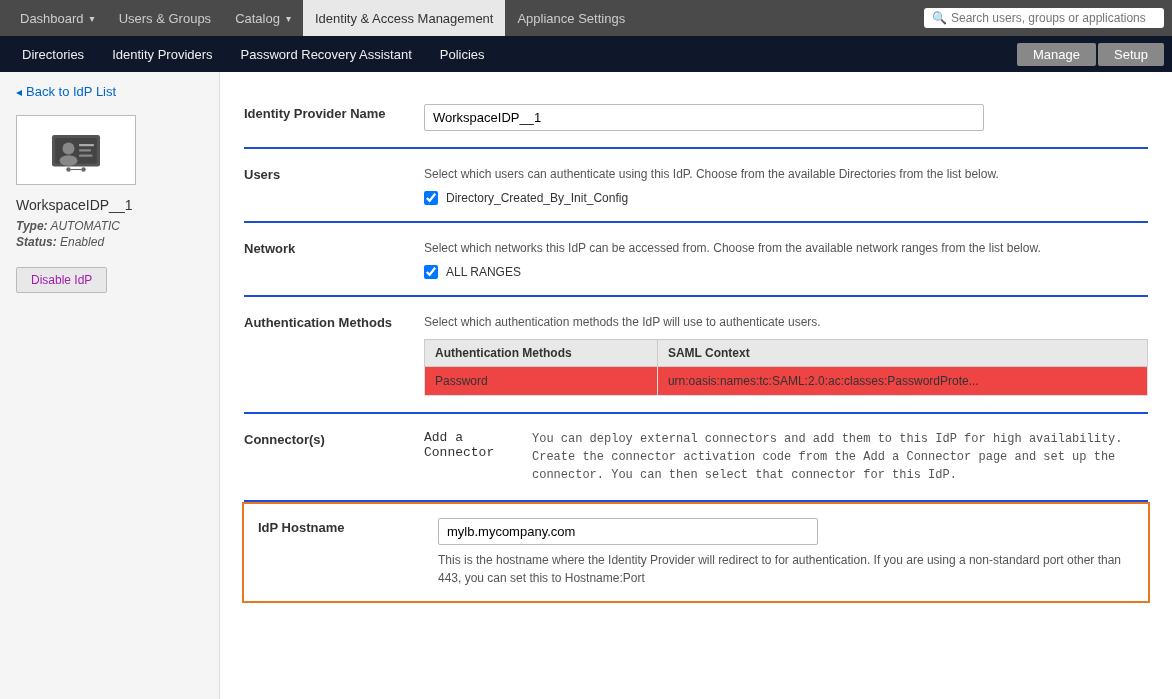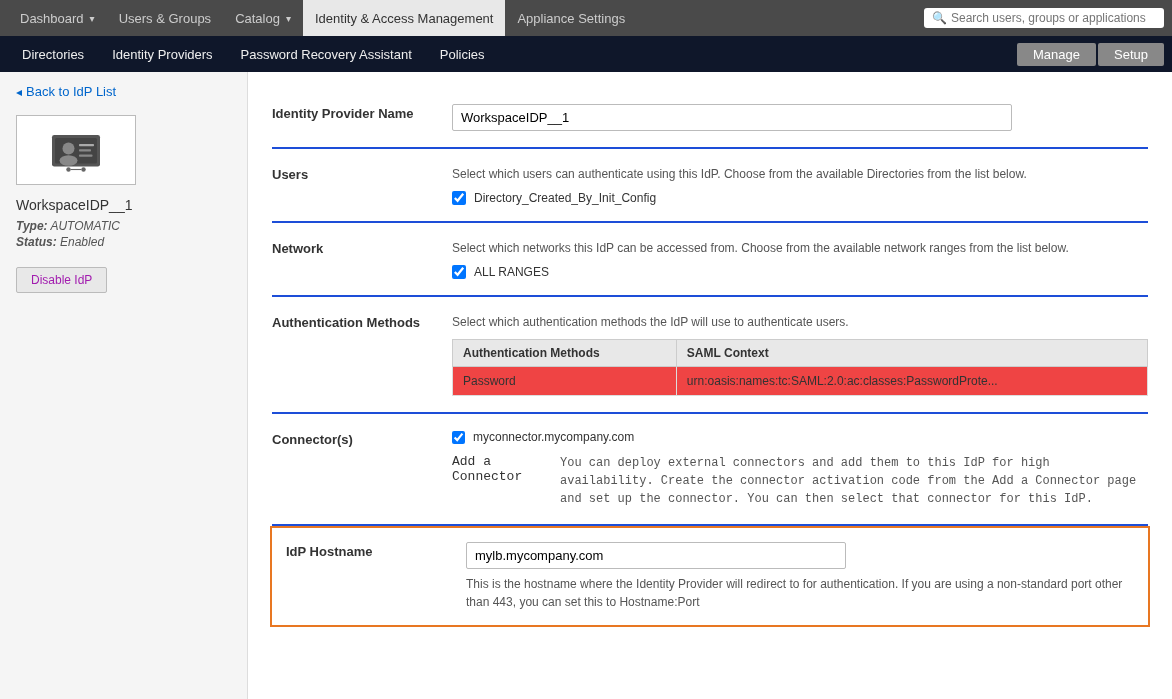--- a/index.html
+++ b/index.html
@@ -90,21 +90,21 @@
     }
 
     
     .content-area {
       display: flex;
       min-height: calc(699px - 72px);
     }
 
     
     .left-panel {
-      width: 248px;
+      width: 220px;
       background: #f5f5f5;
       padding: 12px 16px;
       border-right: 1px solid #ddd;
       flex-shrink: 0;
     }
     .back-link {
       color: #0066cc;
       font-size: 13px;
       cursor: pointer;
       display: flex;
@@ -415,24 +415,20 @@
               <td>urn:oasis:names:tc:SAML:2.0:ac:classes:PasswordProte...</td>
             </tr>
           </tbody>
         </table>
       </div>
     </div>
 
     <div class="form-row">
       <div class="form-label">Connector(s)</div>
       <div class="form-content">
-        <div class="connector-row">
-          <input type="checkbox" checked="" style="">
-          <span class="checkbox-label">myconnector.mycompany.com</span>
-        </div>
         <div class="add-connector-row">
           <span class="add-connector-label">Add a Connector</span>
           <span class="add-connector-desc">You can deploy external connectors and add them to this IdP for high availability. Create the connector activation code from the Add a Connector page and set up the connector. You can then select that connector for this IdP.</span>
         </div>
       </div>
     </div>
 
     <div class="form-row highlighted">
       <div class="form-label">IdP Hostname</div>
       <div class="form-content">

